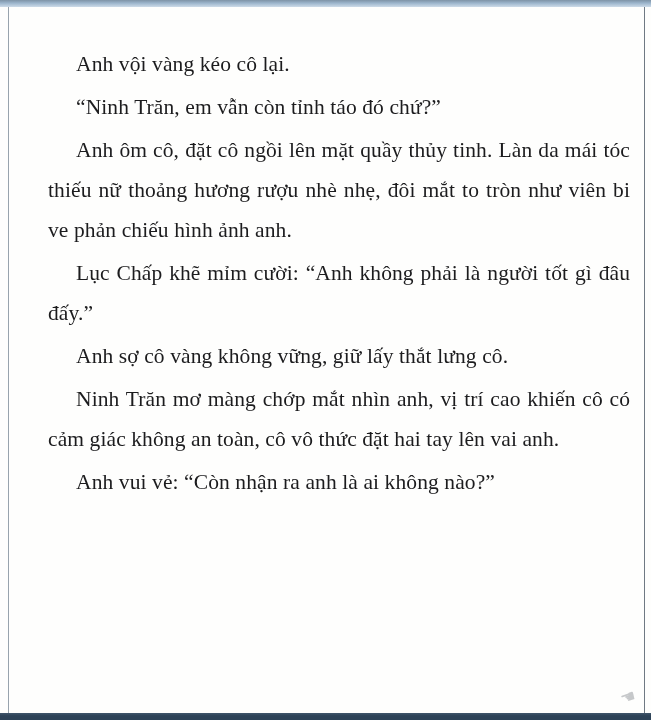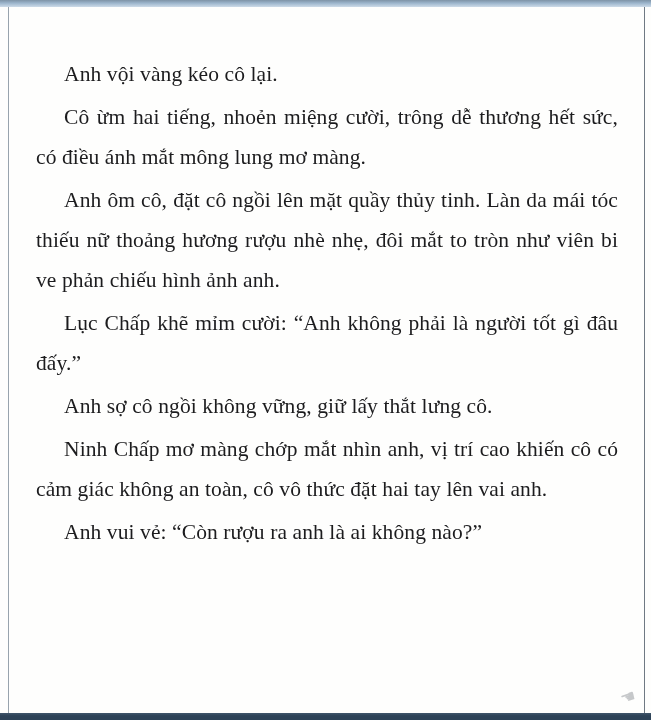--- a/index.html
+++ b/index.html
@@ -42,25 +42,24 @@
   }
   .right-border {
     position: absolute;
     top: 7px; bottom: 7px;
     left: 644px;
     width: 1px;
     background: #6f7983;
   }
   .page-text {
     position: absolute;
-    left: 36px;
+    left: 48px;
     top: 44px;
     width: 582px;
     color: var(--text, #1c1c1e);
-    margin-top: 10px;
   }
   .page-text p {
     margin: 0 0 3px 0;
     font-size: 21.5px;
     line-height: 40px;
     text-align: justify;
     text-indent: 28px;
     letter-spacing: 0.1px;
   }
   .hand-cursor-icon {
@@ -82,24 +81,24 @@
 <body>
 
 <div class="page-frame">
   <div class="top-bar"></div>
   <div class="left-border"></div>
   <div class="right-border"></div>
 
   <div class="page-text">
 
   <p>Anh vội vàng kéo cô lại.</p>
-      <p>Cô ừm hai tiếng, nhoẻn miệng cười, trông dễ thương hết sức, có điều ánh mắt mông lung mơ màng.</p>
+      <p>“Ninh Trăn, em vẫn còn tỉnh táo đó chứ?”</p>
       <p>Anh ôm cô, đặt cô ngồi lên mặt quầy thủy tinh. Làn da mái tóc thiếu nữ thoảng hương rượu nhè nhẹ, đôi mắt to tròn như viên bi ve phản chiếu hình ảnh anh.</p>
       <p>Lục Chấp khẽ mỉm cười: “Anh không phải là người tốt gì đâu đấy.”</p>
-      <p>Anh sợ cô ngồi không vững, giữ lấy thắt lưng cô.</p>
-      <p>Ninh Chấp mơ màng chớp mắt nhìn anh, vị trí cao khiến cô có cảm giác không an toàn, cô vô thức đặt hai tay lên vai anh.</p>
-      <p>Anh vui vẻ: “Còn rượu ra anh là ai không nào?”</p>
+      <p>Anh sợ cô vàng không vững, giữ lấy thắt lưng cô.</p>
+      <p>Ninh Trăn mơ màng chớp mắt nhìn anh, vị trí cao khiến cô có cảm giác không an toàn, cô vô thức đặt hai tay lên vai anh.</p>
+      <p>Anh vui vẻ: “Còn nhận ra anh là ai không nào?”</p>
     </div>
 
   <div class="hand-cursor-icon">☚</div>
 
   <div class="bottom-bar"></div>
 </div>
 
 </body></html>

